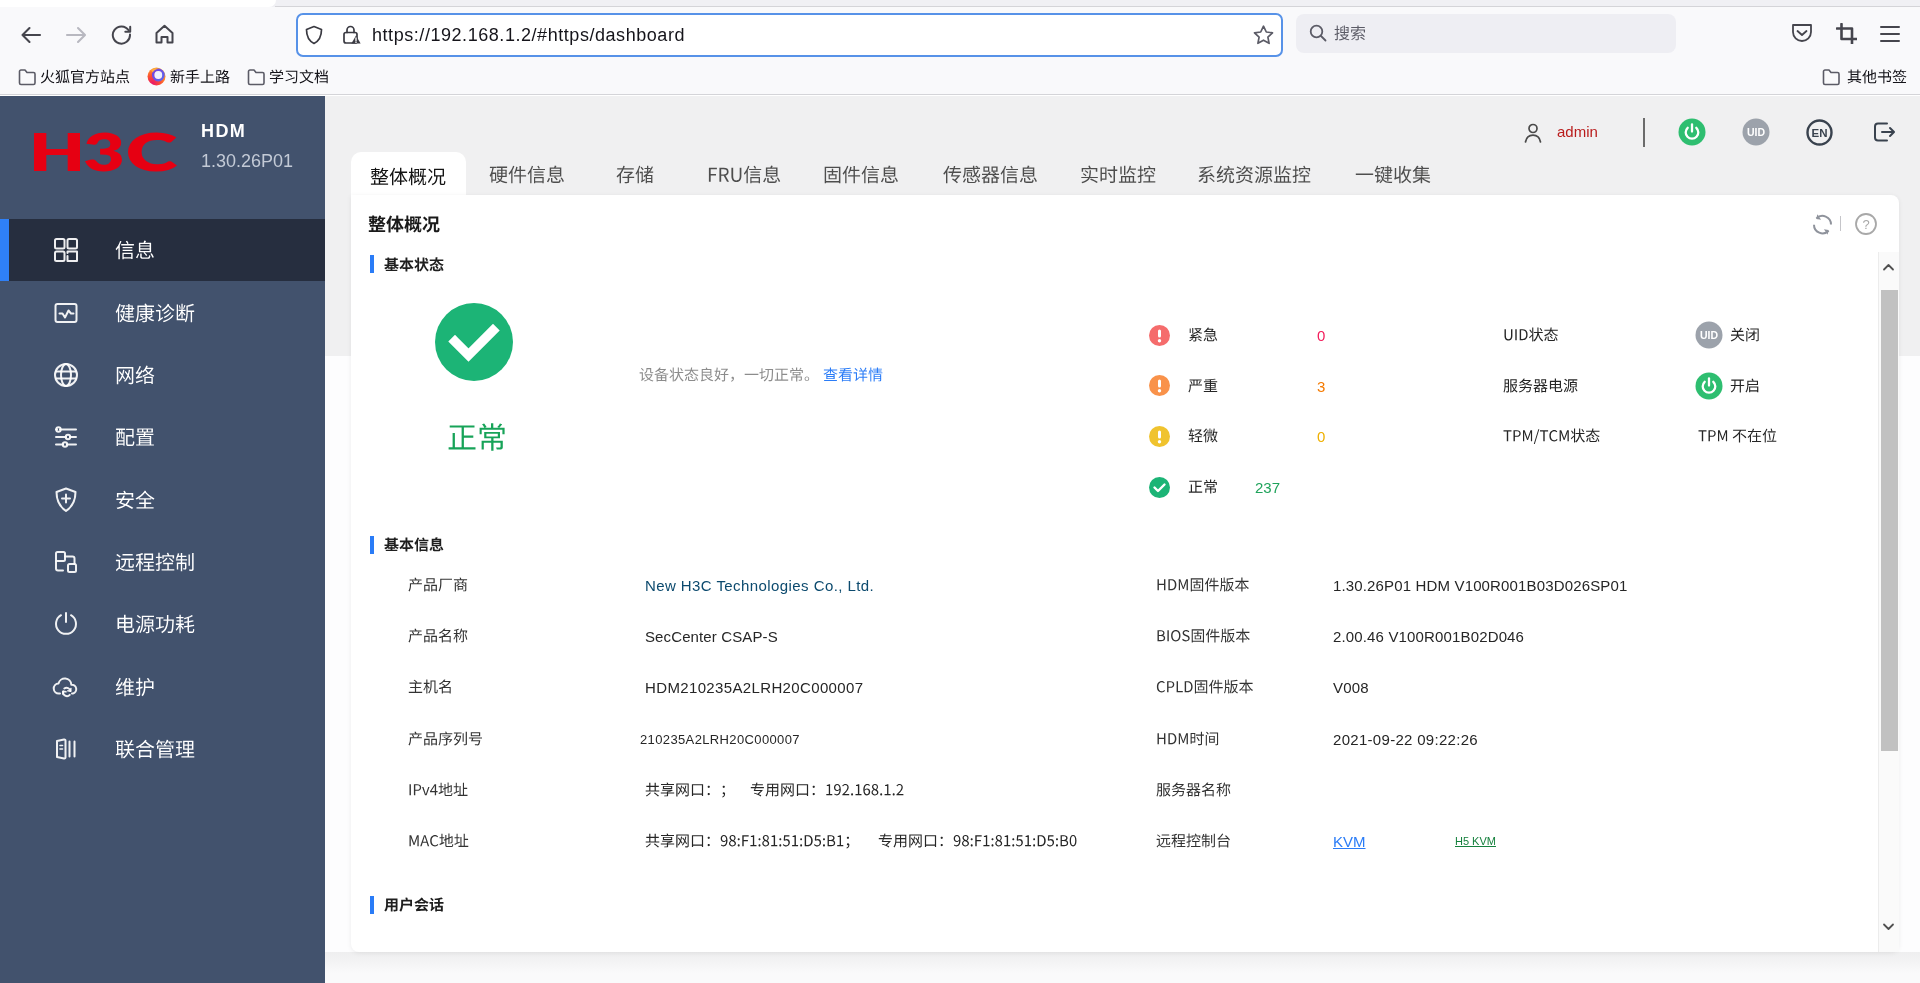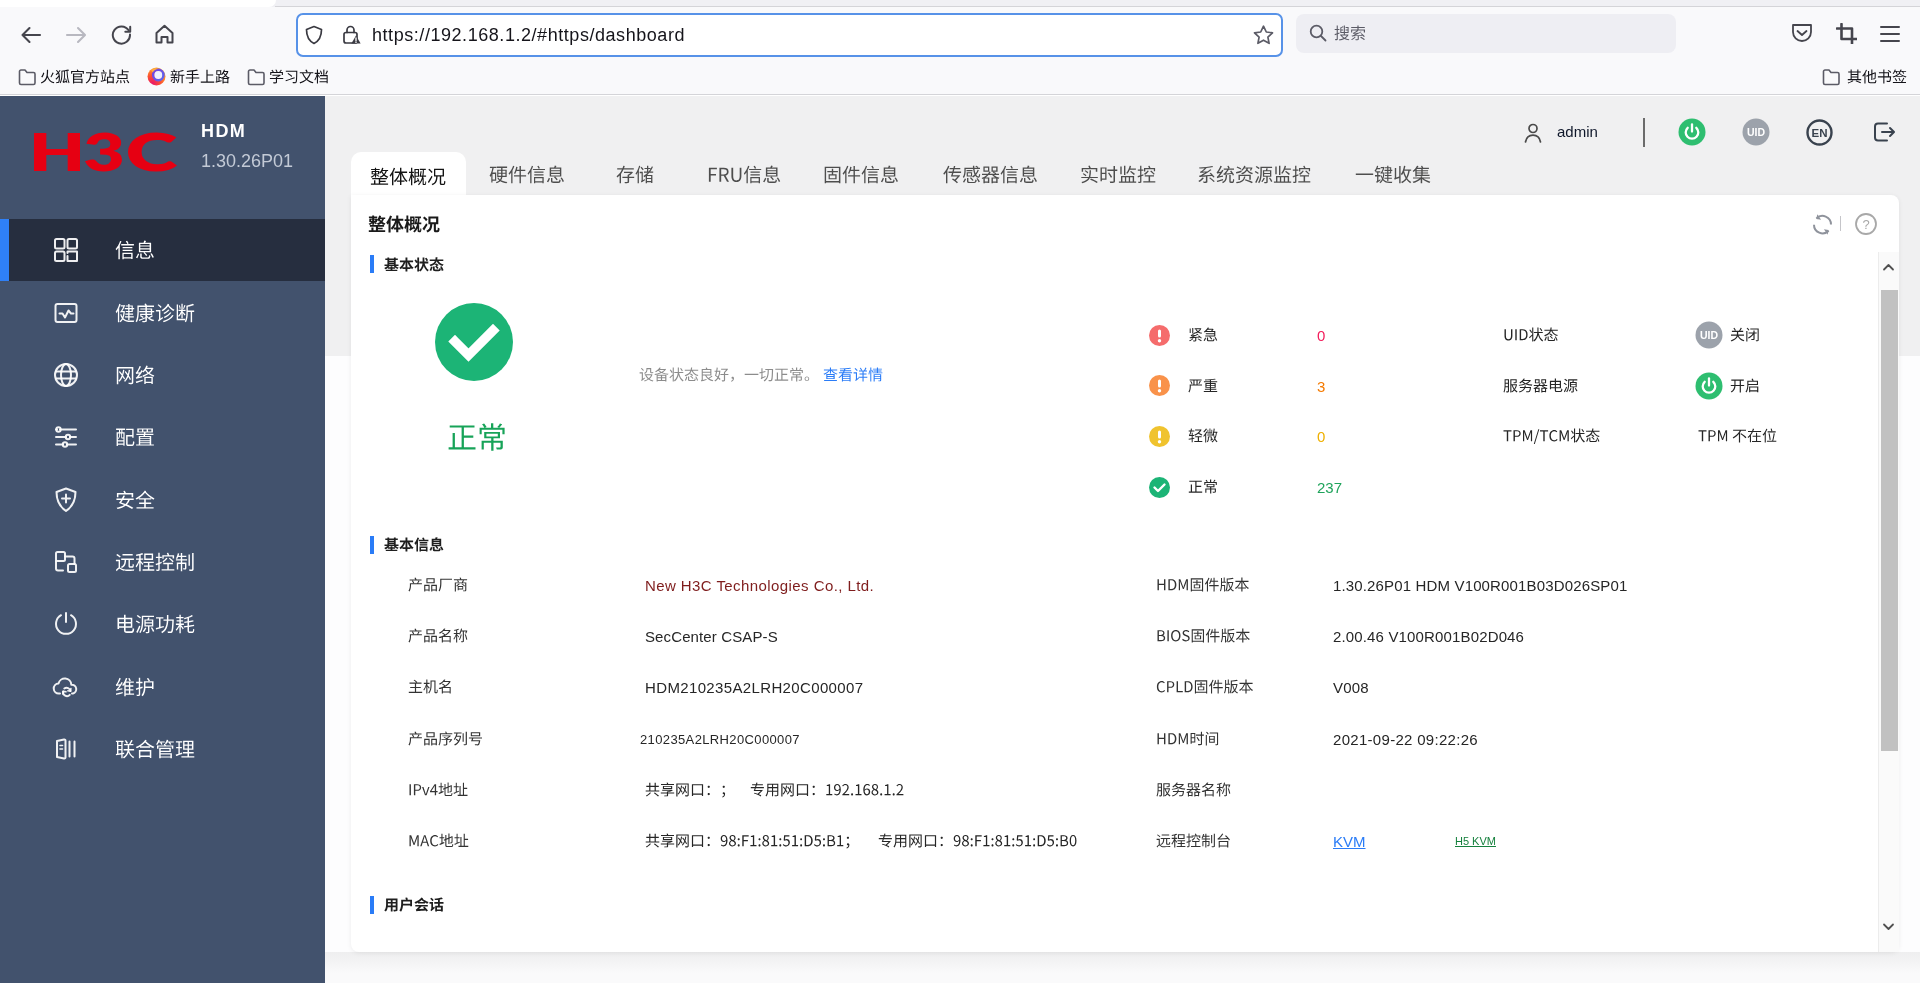--- a/index.html
+++ b/index.html
@@ -136,21 +136,21 @@
     <path d="M8 10.5h2.5M8 14h2.5" stroke-width="1.6"></path>
     <path d="M17.5 6.5v15M22.5 6.5v15"></path>
   </svg>
 <div class="a" style="left:325px;top:96px;width:1595px;height:260px;background:#F0F0F1"></div>
 <div class="a" style="left:325px;top:356px;width:1595px;height:627px;background:#FDFDFE"></div>
 <div class="a" style="left:325px;top:952px;width:1595px;height:31px;background:linear-gradient(#EEEEEF,#FAFAFB 70%)"></div>
 <svg class="a" style="left:1522px;top:122px" width="22" height="21" viewBox="0 0 22 21" fill="none" stroke="#4a4a4a" stroke-width="1.7" stroke-linecap="round" stroke-linejoin="round">
     <circle cx="11" cy="6.5" r="4"></circle>
     <path d="M3.5 20c.8-4.5 3.8-6.8 7.5-6.8s6.7 2.3 7.5 6.8"></path>
   </svg>
-<span class="t" style="left:1557px;top:124px;font-size:15px;line-height:16px;color:#0f172a">admin</span>
+<span class="t" style="left:1557px;top:124px;font-size:15px;line-height:16px;color:#b91c1c">admin</span>
 <div class="a" style="left:1643px;top:118px;width:2px;height:29px;background:#6b6b6b"></div>
 <svg class="a" style="left:1678px;top:118px" width="28" height="28" viewBox="0 0 28 28">
     <circle cx="14" cy="14" r="13.5" fill="#2EBE70"></circle>
 <path d="M9.7 9.8a6.3 6.3 0 1 0 8.6 0" fill="none" stroke="#fff" stroke-width="2.3" stroke-linecap="round"></path>
     <path d="M14 6.5v7" stroke="#fff" stroke-width="2.3" stroke-linecap="round"></path>
   </svg>
 <svg class="a" style="left:1742px;top:118px" width="28" height="28" viewBox="0 0 28 28">
     <circle cx="14" cy="14" r="13.5" fill="#9CA2AB"></circle>
 <text x="14" y="18.2" font-size="10.5" font-weight="bold" fill="#fff" text-anchor="middle" font-family="Liberation Sans">UID</text>
   </svg>
@@ -196,31 +196,31 @@
     <rect x="9" y="4.5" width="3" height="8" rx="1.5" fill="#fff"></rect>
     <circle cx="10.5" cy="15.7" r="1.7" fill="#fff"></circle>
   </svg>
 <svg class="a" style="left:1148.5px;top:476.5px" width="21" height="21" viewBox="0 0 21 21">
     <circle cx="10.5" cy="10.5" r="10.5" fill="#1CB476"></circle>
 <path d="M5.5 10.5l3.5 3.5 6.5-6.5" fill="none" stroke="#fff" stroke-width="2.4" stroke-linecap="round" stroke-linejoin="round"></path>
   </svg>
 <span class="t" style="left:1317px;top:328px;font-size:15px;line-height:15px;color:#F31D5B">0</span>
 <span class="t" style="left:1317px;top:378.5px;font-size:15px;line-height:15px;color:#F57A00">3</span>
 <span class="t" style="left:1317px;top:429px;font-size:15px;line-height:15px;color:#EFB000">0</span>
-<span class="t" style="left:1317px;top:480px;font-size:15px;line-height:15px;color:#1FA35B">237</span>
+<span class="t" style="left:1255px;top:480px;font-size:15px;line-height:15px;color:#1FA35B">237</span>
 <svg class="a" style="left:1695px;top:321px" width="28" height="28" viewBox="0 0 28 28">
     <circle cx="14" cy="14" r="13.5" fill="#9CA2AB"></circle>
 <text x="14" y="18.2" font-size="10.5" font-weight="bold" fill="#fff" text-anchor="middle" font-family="Liberation Sans">UID</text>
   </svg>
 <svg class="a" style="left:1695px;top:371.5px" width="28" height="28" viewBox="0 0 28 28">
     <circle cx="14" cy="14" r="13.5" fill="#2EBE70"></circle>
 <path d="M9.7 9.8a6.3 6.3 0 1 0 8.6 0" fill="none" stroke="#fff" stroke-width="2.3" stroke-linecap="round"></path>
     <path d="M14 6.5v7" stroke="#fff" stroke-width="2.3" stroke-linecap="round"></path>
   </svg>
-<span class="t" style="left:645px;top:577.5px;font-size:15px;line-height:15px;color:#7f1d1d;letter-spacing:0.42px">New H3C Technologies Co., Ltd.</span>
+<span class="t" style="left:645px;top:577.5px;font-size:15px;line-height:15px;color:#0c4a6e;letter-spacing:0.42px">New H3C Technologies Co., Ltd.</span>
 <span class="t" style="left:645px;top:628.5px;font-size:15px;line-height:15px;color:#262626;letter-spacing:0.12px">SecCenter CSAP-S</span>
 <span class="t" style="left:645px;top:679.5px;font-size:15px;line-height:15px;color:#262626;letter-spacing:0.36px">HDM210235A2LRH20C000007</span>
 <span class="t" style="left:640px;top:731.5px;font-size:13px;line-height:15px;color:#262626;letter-spacing:0.37px">210235A2LRH20C000007</span>
 <span class="t" style="left:1333px;top:577.5px;font-size:15px;line-height:15px;color:#262626;letter-spacing:0.15px">1.30.26P01 HDM V100R001B03D026SP01</span>
 <span class="t" style="left:1333px;top:628.5px;font-size:15px;line-height:15px;color:#262626;letter-spacing:0.15px">2.00.46 V100R001B02D046</span>
 <span class="t" style="left:1333px;top:679.5px;font-size:15px;line-height:15px;color:#262626;letter-spacing:0.15px">V008</span>
 <span class="t" style="left:1333px;top:731.5px;font-size:15px;line-height:15px;color:#262626;letter-spacing:0.3px">2021-09-22 09:22:26</span>
 <span class="t" style="left:1333px;top:833.5px;font-size:15px;line-height:15px;color:#2A7CF7;text-decoration:underline">KVM</span>
 <span class="t" style="left:1455px;top:833.5px;font-size:11px;line-height:15px;color:#15803d;text-decoration:underline">H5 KVM</span>
 <div class="a" style="left:1878px;top:252px;width:21px;height:700px;background:#FAFAFA;border-left:1px solid #ececec"></div>

